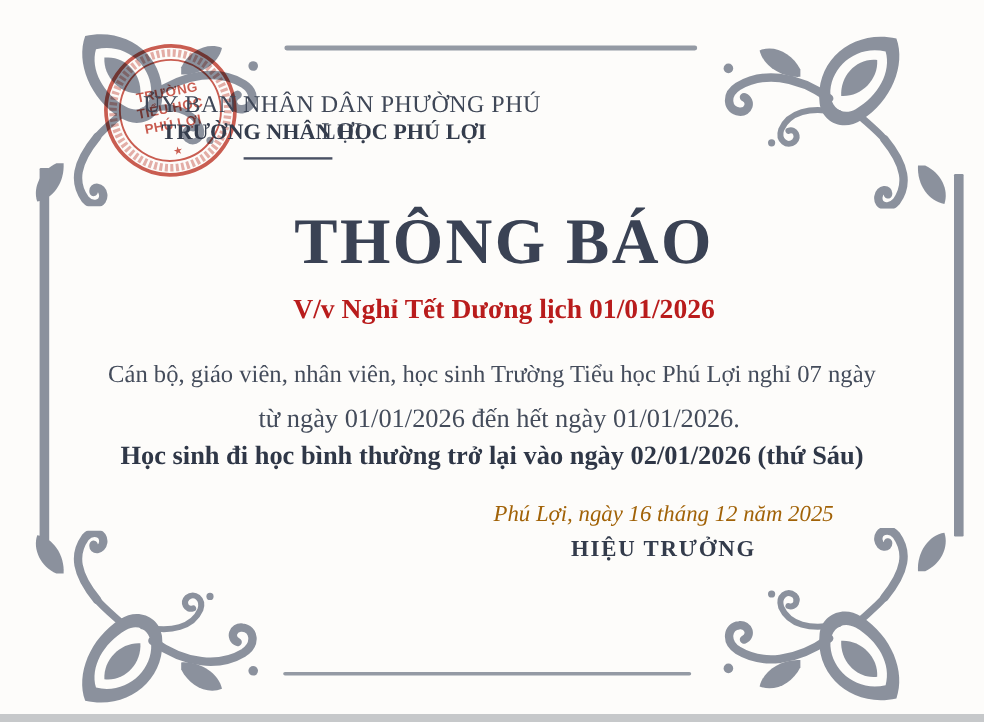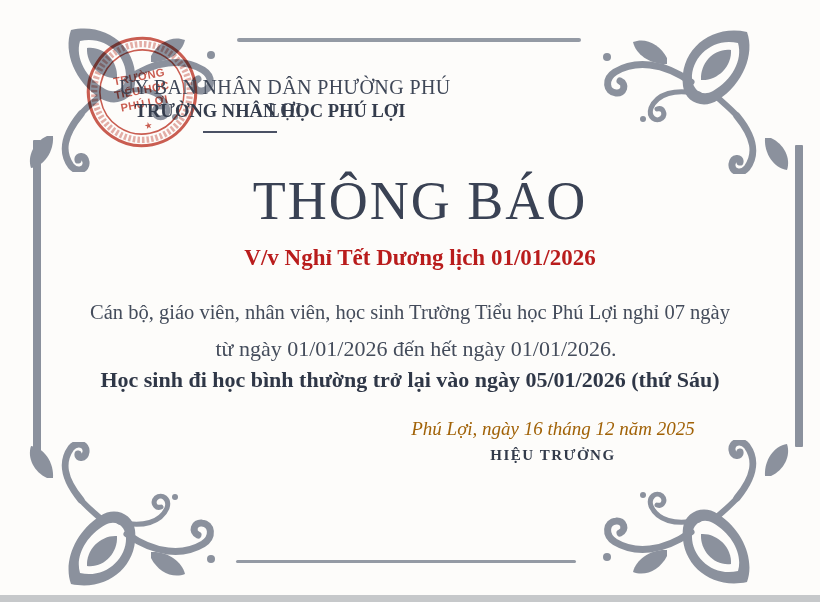--- a/index.html
+++ b/index.html
@@ -69,21 +69,21 @@
     left: 100px; top: 101px; width: 340px;
     font-size: 18.5px; font-weight: bold; color: #343c4c;
   }
   .header-underline {
     left: 203px; top: 131px; width: 74px; height: 2px;
     background: #4a5164; z-index: 3;
   }
 
   .notice-title {
     left: 20px; top: 170px; width: 800px;
-    font-size: 54px; font-weight: normal; letter-spacing: 2px;
+    font-size: 54px; font-weight: bold; letter-spacing: 2px;
     color: #3a4254;
   }
   .notice-subject {
     left: 20px; top: 245px; width: 800px;
     font-size: 23px; font-weight: bold; color: #b91c1c;
   }
   .body-line1 {
     left: 10px; top: 301px; width: 800px;
     font-size: 20.5px; color: var(--ink-light);
   }
@@ -94,21 +94,21 @@
   .body-line3 {
     left: 10px; top: 367px; width: 800px;
     font-size: 22px; font-weight: bold; color: var(--ink-bold);
   }
   .place-date {
     left: 386px; top: 418px; width: 334px;
     font-size: 19px; font-style: italic; color: #a16207;
   }
   .signer-title {
     left: 386px; top: 447px; width: 334px;
-    font-size: 15px; font-weight: bold; letter-spacing: 1.5px;
+    font-size: 19px; font-weight: bold; letter-spacing: 1.5px;
     color: #333b4b;
   }
 
   .scan-edge {
     left: 0; bottom: 0; width: 820px; height: 7px;
     background: var(--strip);
   }
 </style>
 </head>
 <body>
@@ -165,18 +165,18 @@
 </div>
 
 <div class="abs doc-text org-line">ỦY BAN NHÂN DÂN PHƯỜNG PHÚ LỢI</div>
 <div class="abs doc-text school-line">TRƯỜNG NHÂN HỌC PHÚ LỢI</div>
 <div class="abs header-underline"></div>
 
 <div class="abs doc-text notice-title">THÔNG BÁO</div>
 <div class="abs doc-text notice-subject">V/v Nghỉ Tết Dương lịch 01/01/2026</div>
 <div class="abs doc-text body-line1">Cán bộ, giáo viên, nhân viên, học sinh Trường Tiểu học Phú Lợi nghỉ 07 ngày</div>
 <div class="abs doc-text body-line2">từ ngày 01/01/2026 đến hết ngày 01/01/2026.</div>
-<div class="abs doc-text body-line3">Học sinh đi học bình thường trở lại vào ngày 05/01/2026 (thứ Sáu)</div>
+<div class="abs doc-text body-line3">Học sinh đi học bình thường trở lại vào ngày 02/01/2026 (thứ Sáu)</div>
 
 <div class="abs doc-text place-date">Phú Lợi, ngày 16 tháng 12 năm 2025</div>
 <div class="abs doc-text signer-title">HIỆU TRƯỞNG</div>
 
 <div class="abs scan-edge"></div>
 
 </body></html>

